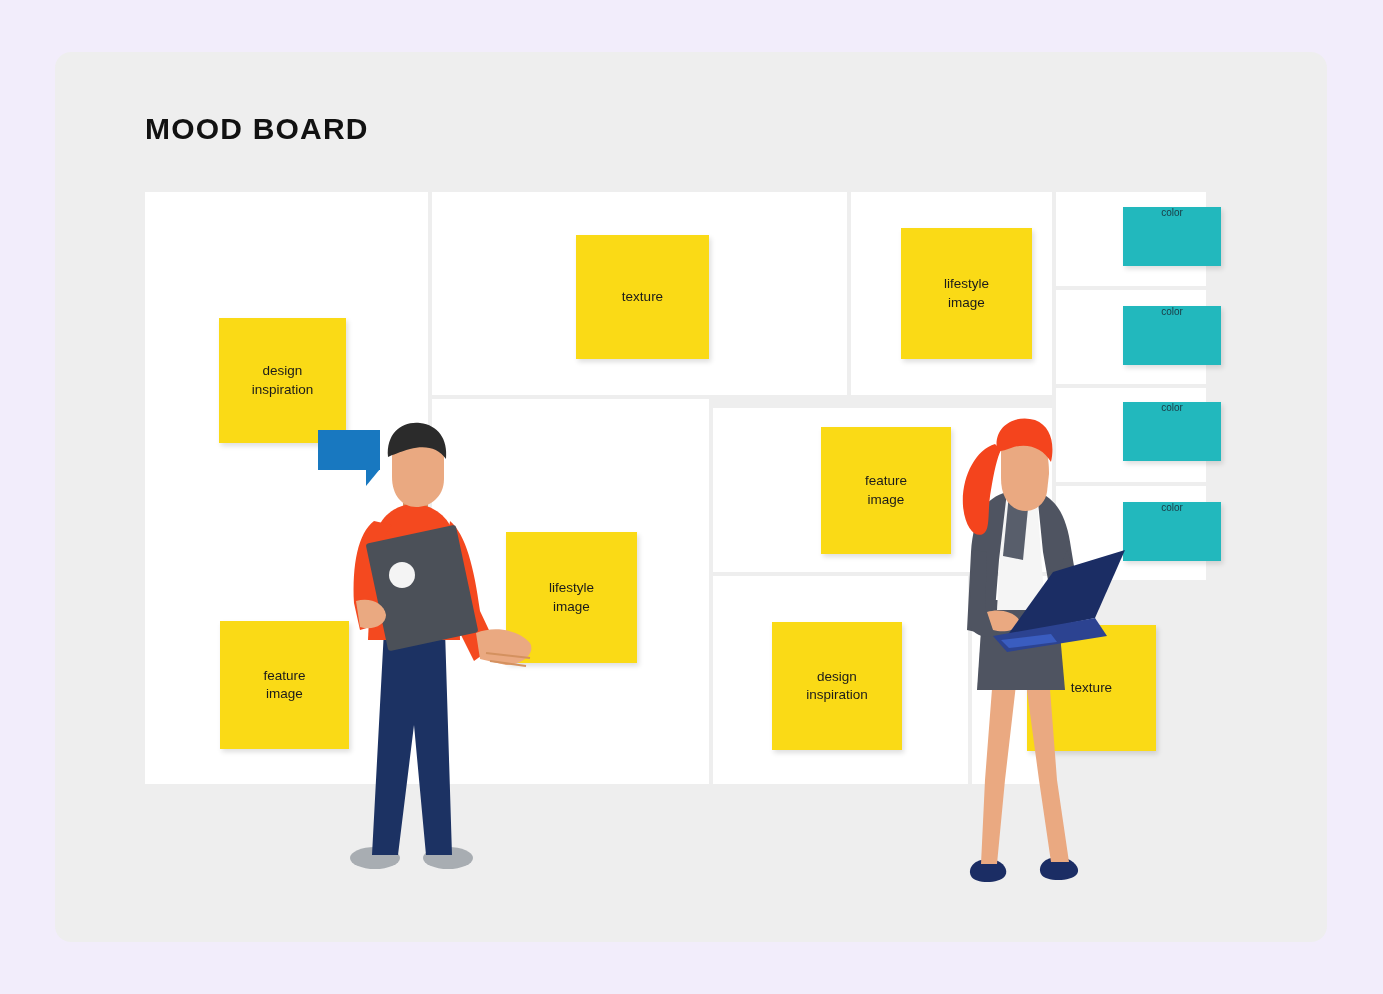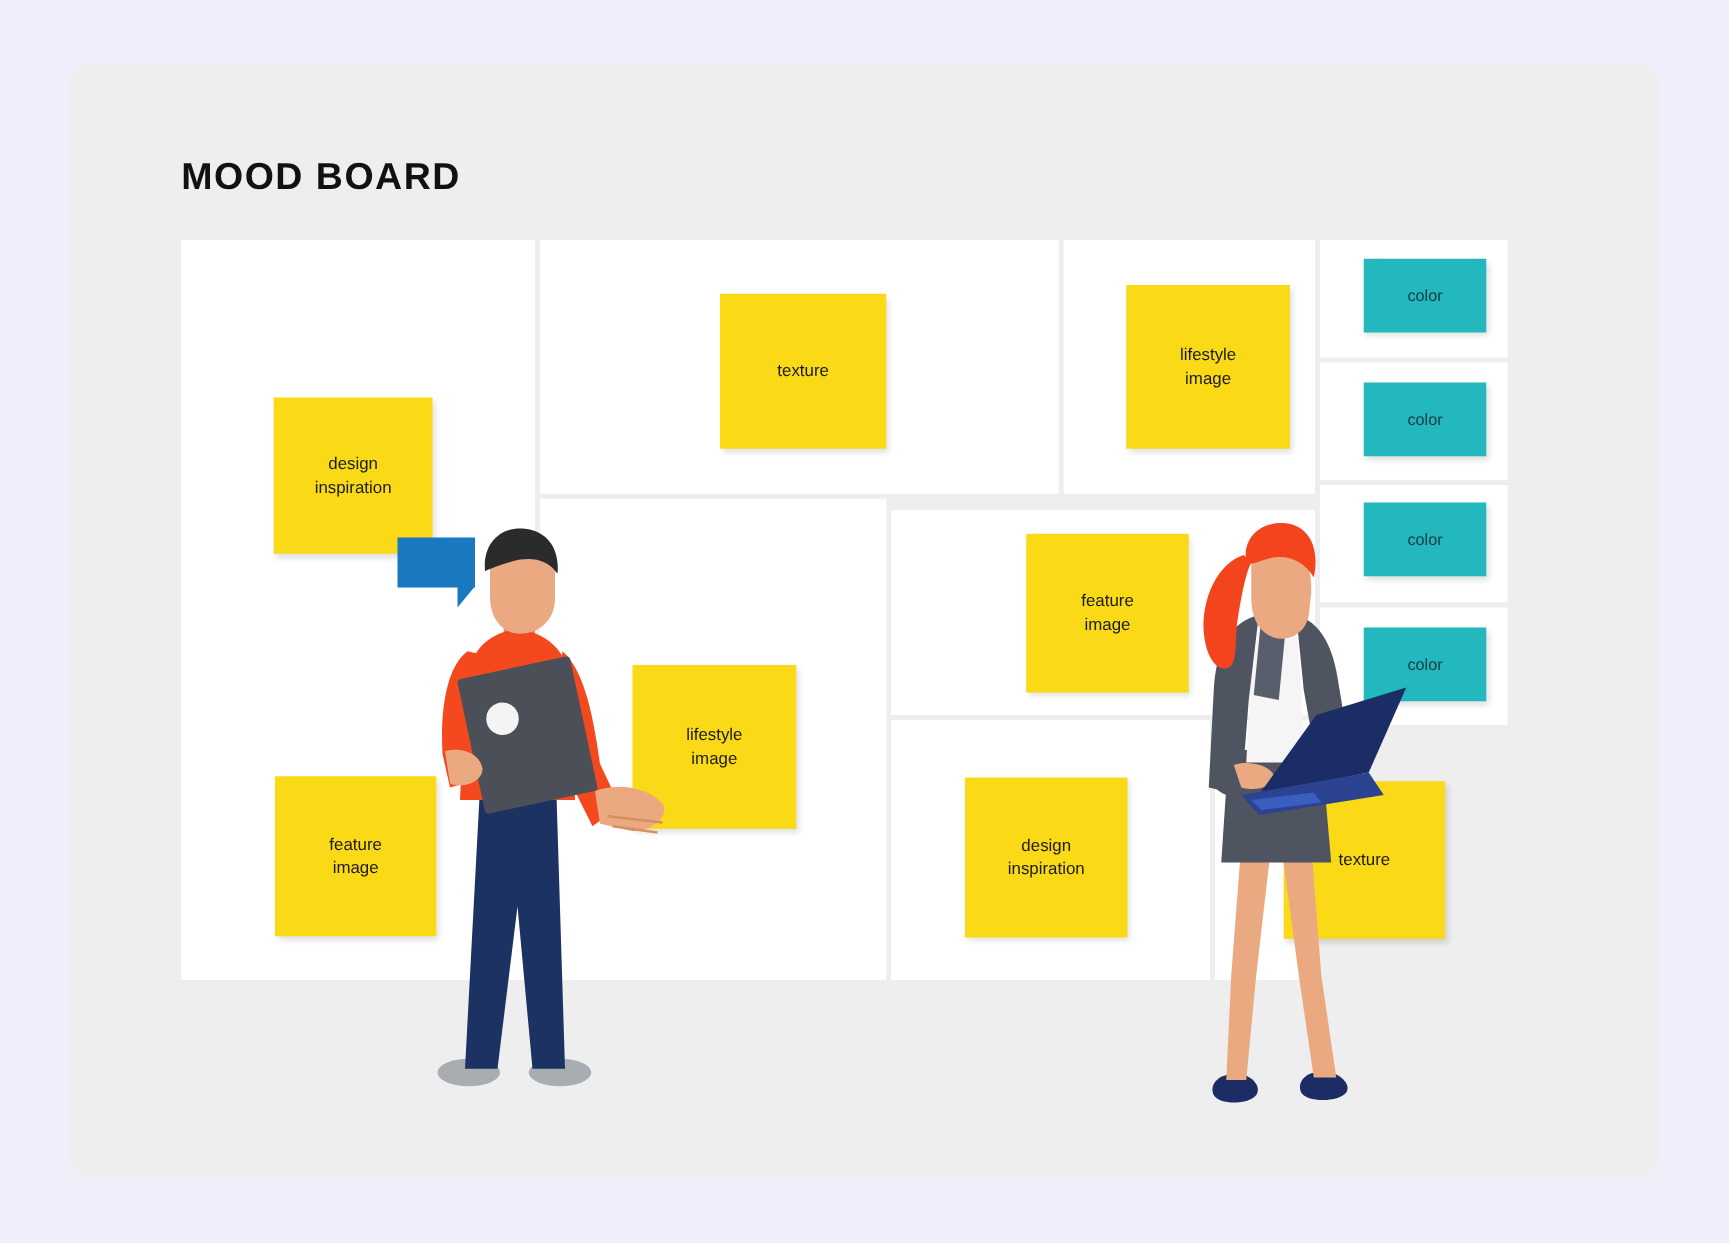--- a/index.html
+++ b/index.html
@@ -10,21 +10,21 @@
   }
   #stage { position:relative; width:1383px; height:994px; }
 
   .board-card {
     position:absolute; left:55px; top:52px;
     width:1272px; height:890px;
     background:#eeeeee; border-radius:16px;
   }
 
   .board-title {
-    position:absolute; left:145px; top:125px;
+    position:absolute; left:145px; top:112px;
     font-size:30px; font-weight:bold; letter-spacing:1.2px;
     color:#111111; font-family:"Liberation Sans", sans-serif;
   }
 
   
   .panel { position:absolute; background:#ffffff; }
 
   
   .note {
     position:absolute;
@@ -35,23 +35,24 @@
     font-size:13.5px; color:#1b1b1b;
     font-family:"Liberation Sans", sans-serif;
   }
   .note span { display:block; }
 
   
   .swatch {
     position:absolute;
     background:#22b8bd;
     box-shadow:2px 3px 5px rgba(0,0,0,0.13);
-    display:flex; align-items:center; justify-content:center;
-    font-size:13px; color:#1b3a44;
+    display:flex; justify-content:center;
+    font-size:10px; color:#1b3a44;
     font-family:"Liberation Sans", sans-serif;
+    margin-left:32px;
   }
 
   
   .bubble { position:absolute; left:318px; top:430px; width:62px; height:40px; background:#1878c0; }
   .bubble::after{
     content:""; position:absolute; right:0; bottom:-16px;
     border-left:0 solid transparent; border-right:14px solid transparent;
     border-top:17px solid #1878c0;
   }
 

